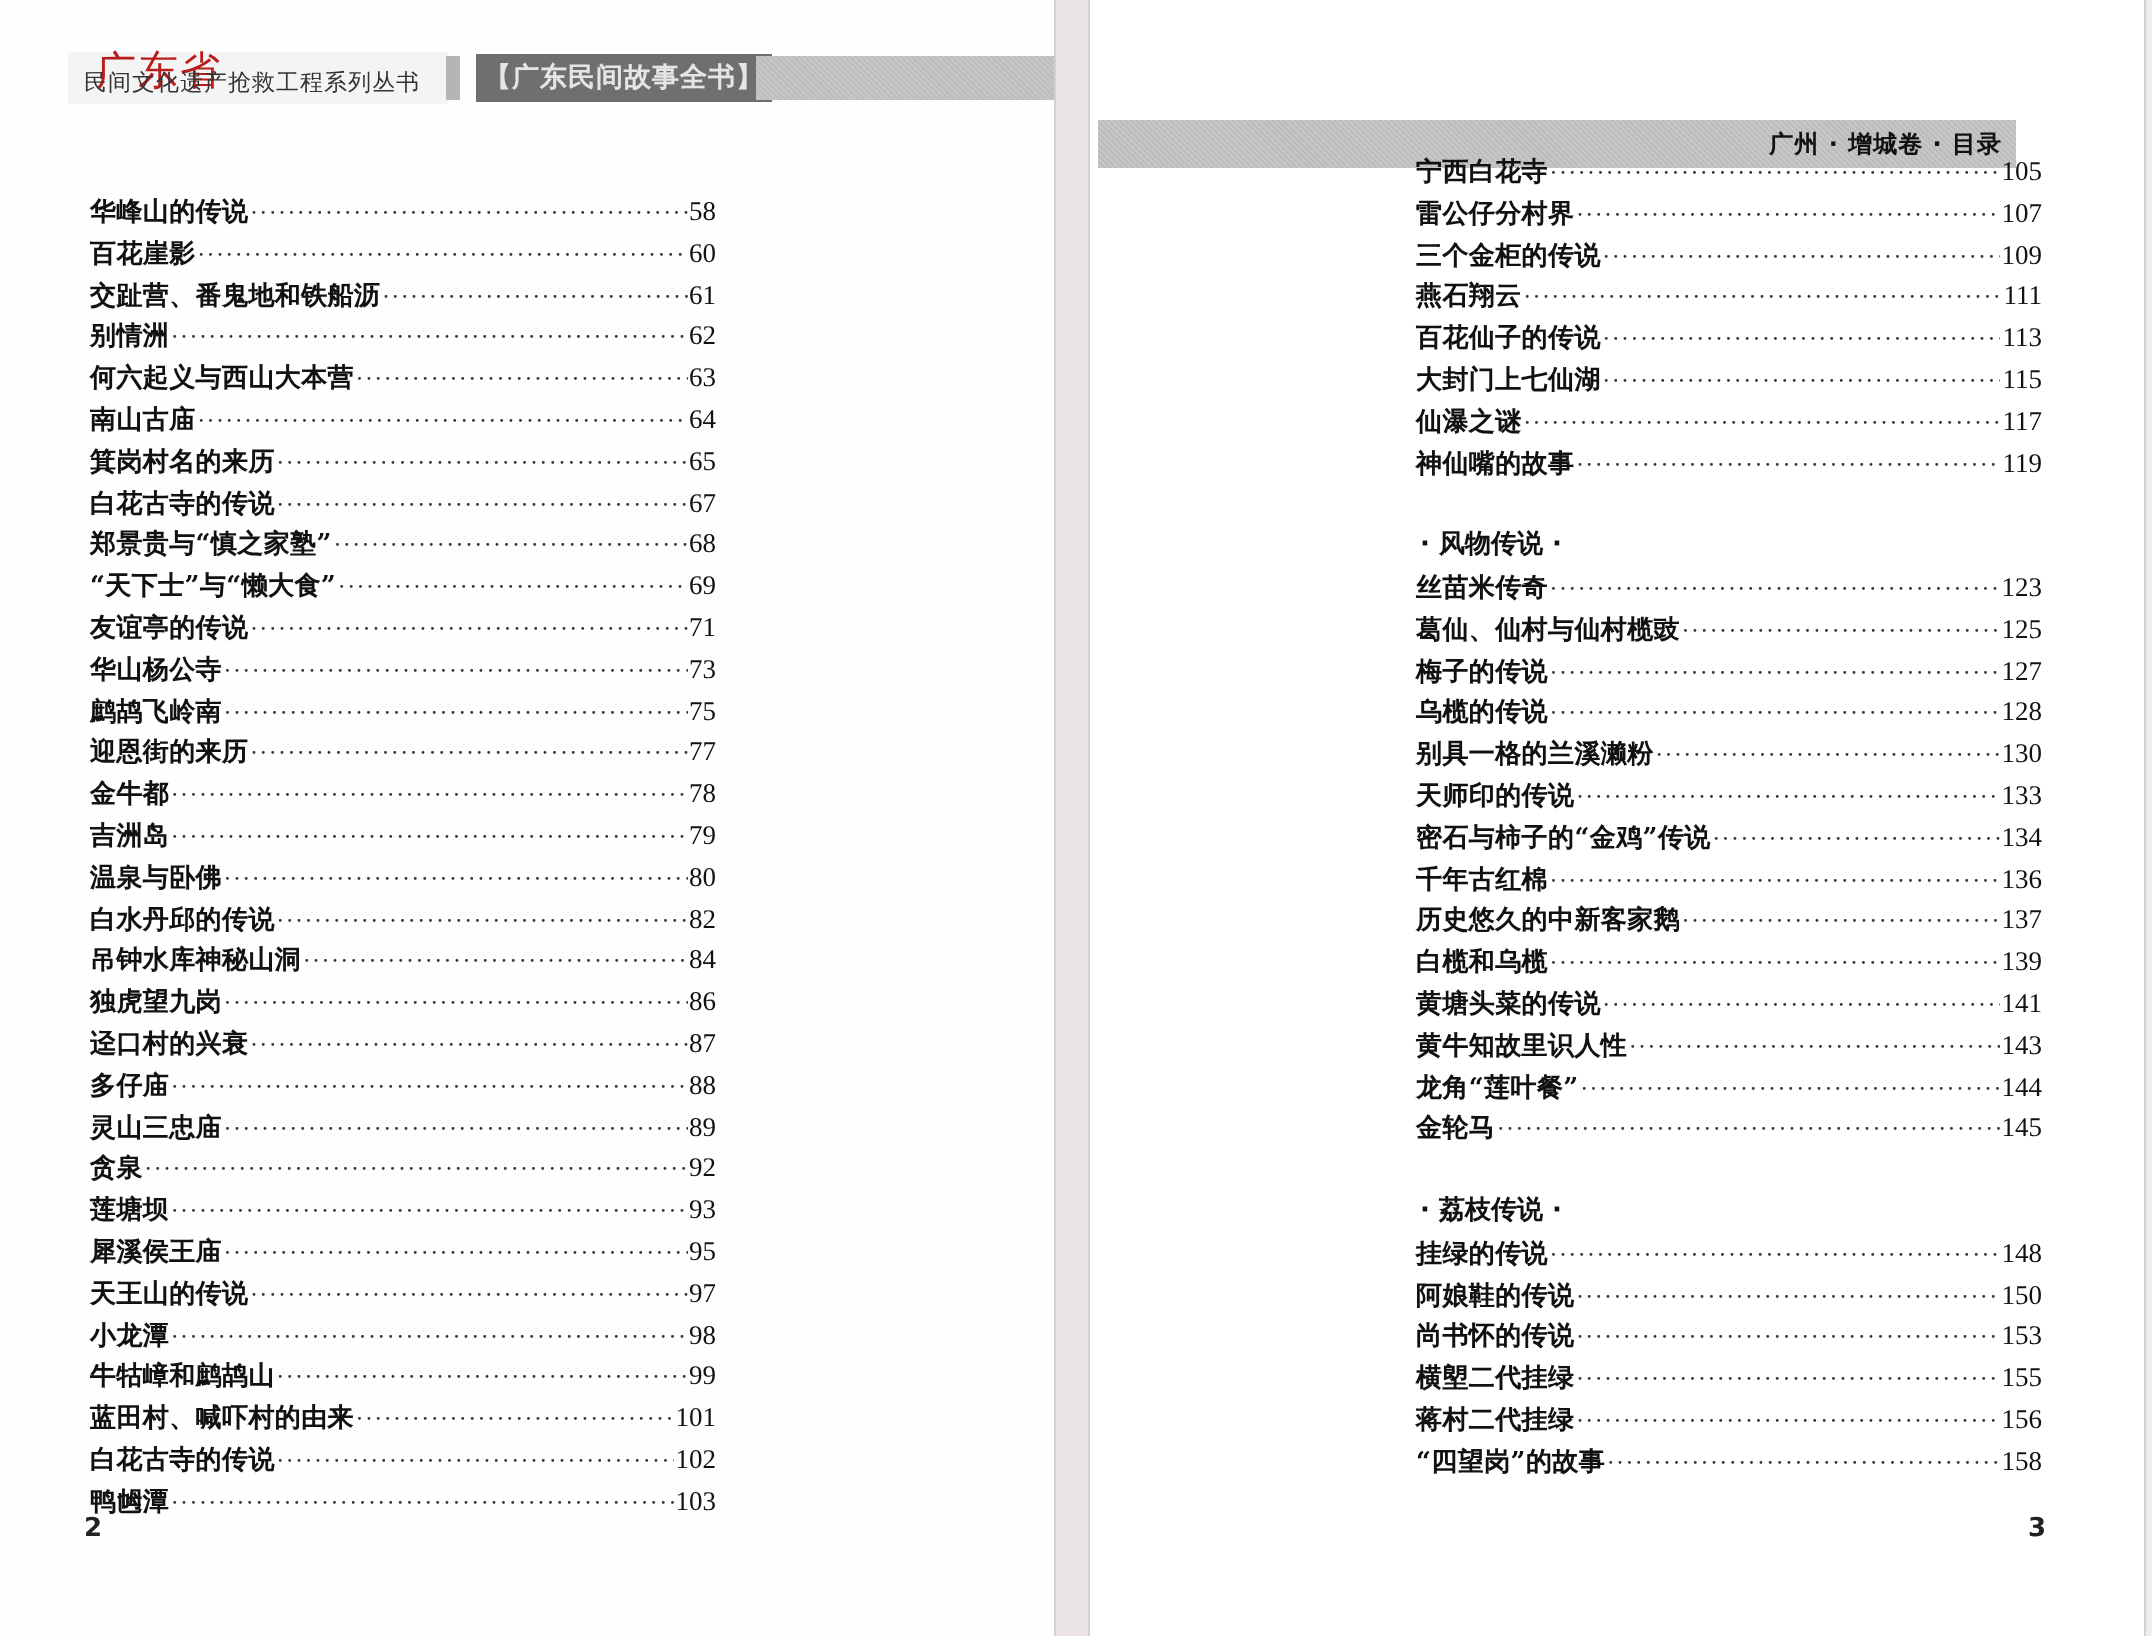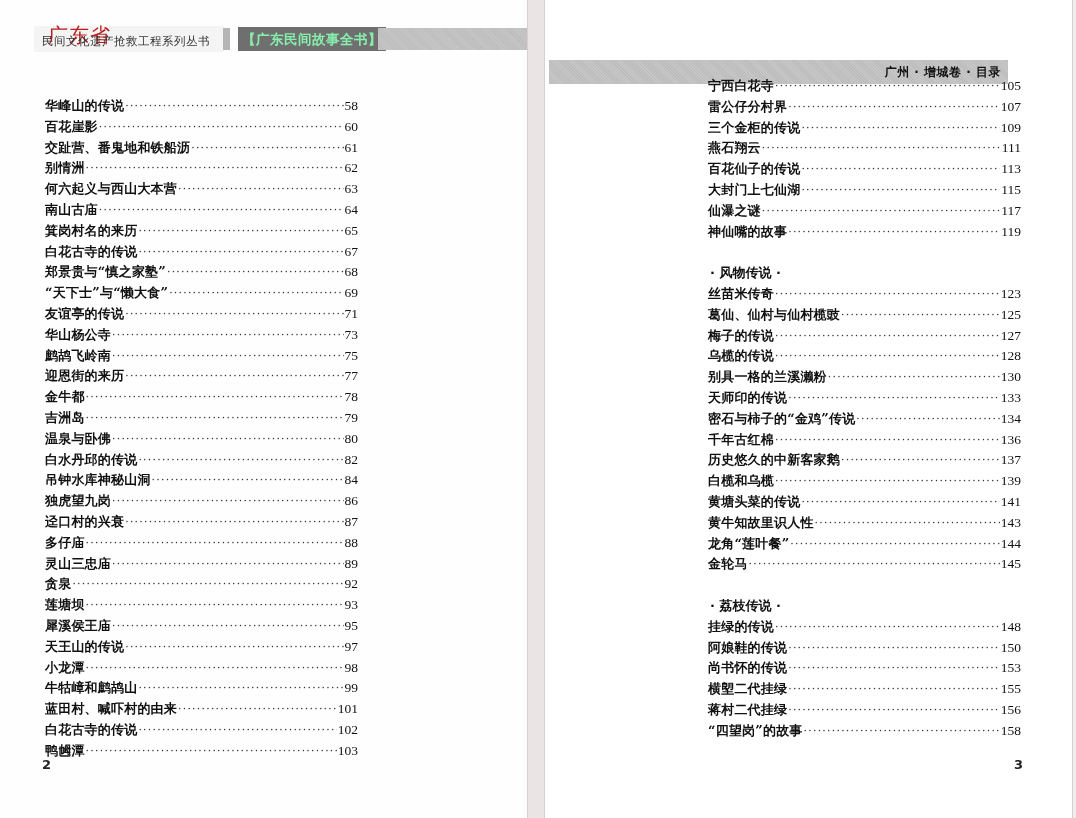--- a/index.html
+++ b/index.html
@@ -16,21 +16,21 @@
 
   
   .hdr-left-wrap { position: absolute; top: 26px; left: 34px; width: 493px; height: 26px; }
   .series-box { position: absolute; left: 0; top: 0; width: 190px; height: 26px; background: #f4f4f4; }
   .province { position: absolute; left: 14px; top: -4px; font-family: "DejaVu Serif", serif;
               font-size: 20px; color: #b91c1c; letter-spacing: 1px; }
   .series-text { position: absolute; left: 8px; top: 8px; font-family: "DejaVu Sans", sans-serif;
               font-size: 11.5px; color: #333; letter-spacing: 0.5px; white-space: nowrap; }
   .hdr-grey-small { position: absolute; left: 189px; top: 2px; width: 7px; height: 22px; background: #b5b5b5; }
   .book-title { position: absolute; left: 204px; top: 1px; height: 24px; padding: 0 4px;
-              background: #6f6f6f; color: #86efac; font-family: "DejaVu Sans", sans-serif;
+              background: #6f6f6f; color: #e5e5e5; font-family: "DejaVu Sans", sans-serif;
               font-size: 13.5px; font-weight: bold; line-height: 24px; white-space: nowrap; letter-spacing: 0.5px; }
   .hdr-grey-long { position: absolute; left: 344px; top: 2px; width: 149px; height: 22px;
               background: repeating-linear-gradient(45deg, #bdbdbd 0 1px, #c6c6c6 1px 2px); }
 
   
   .hdr-right { position: absolute; left: 4px; top: 28px; width: 459px; height: 24px;
               background: repeating-linear-gradient(45deg, #bcbcbc 0 1px, #c7c7c7 1px 2px);
               text-align: right; padding-right: 7px; margin-top: 32px; }
   .hdr-right-text { font-family: "DejaVu Sans", sans-serif; font-weight: bold; font-size: 12px;
               line-height: 24px; color: #111; letter-spacing: 0.5px; }

